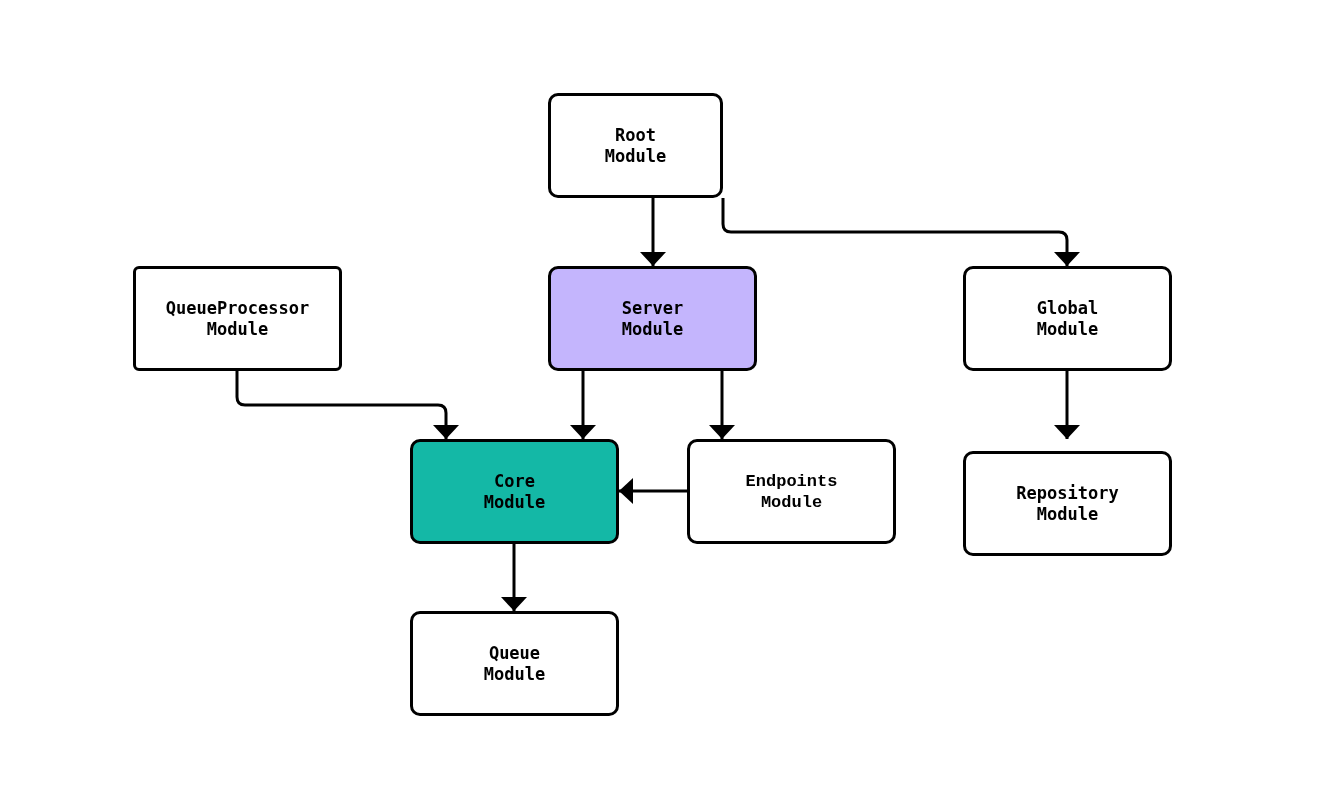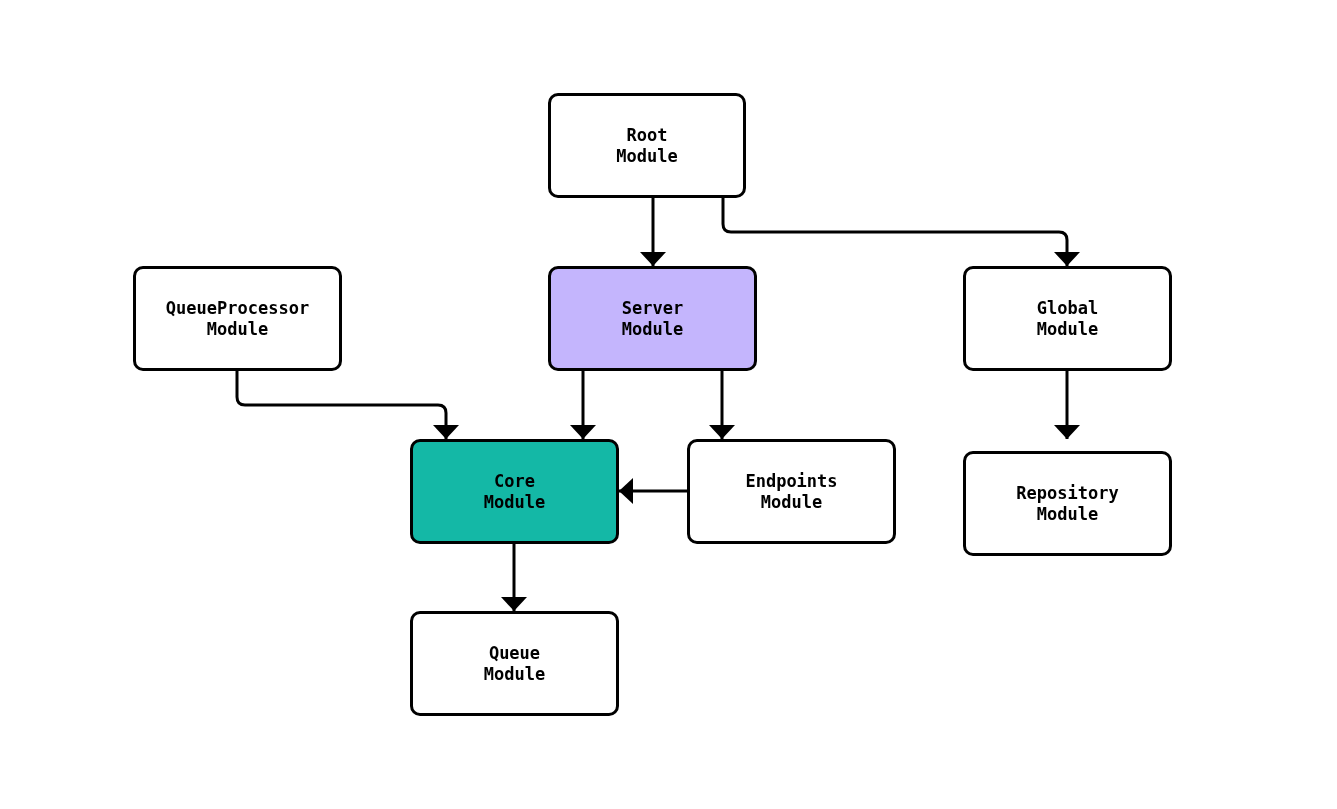--- a/index.html
+++ b/index.html
@@ -54,41 +54,41 @@
         <path d="M723,198 L723,224 Q723,232 731,232 L1059,232 Q1067,232 1067,240 L1067,266" fill="none" stroke="#000000" stroke-width="3" marker-end="url(#arrow)"></path>
         <path d="M237,371 L237,397 Q237,405 245,405 L438,405 Q446,405 446,413 L446,439" fill="none" stroke="#000000" stroke-width="3" marker-end="url(#arrow)"></path>
         <path d="M583,371 L583,439" fill="none" stroke="#000000" stroke-width="3" marker-end="url(#arrow)"></path>
         <path d="M722,371 L722,439" fill="none" stroke="#000000" stroke-width="3" marker-end="url(#arrow)"></path>
         <path d="M687,491 L619,491" fill="none" stroke="#000000" stroke-width="3" marker-end="url(#arrow)"></path>
         <path d="M1067,371 L1067,439" fill="none" stroke="#000000" stroke-width="3" marker-end="url(#arrow)"></path>
         <path d="M514,544 L514,611" fill="none" stroke="#000000" stroke-width="3" marker-end="url(#arrow)"></path>
       </g>
   </svg>
   <div id="nodes">
-      <div class="node" style="left: 548px; top: 93px; width: 198px; height: 105px; background: rgb(255, 255, 255); border-color: rgb(0, 0, 0); color: rgb(0, 0, 0);">
+      <div class="node" style="left: 548px; top: 93px; width: 175px; height: 105px; background: rgb(255, 255, 255); border-color: rgb(0, 0, 0); color: rgb(0, 0, 0);">
         <span class="node-label">Root
 Module</span>
       </div>
-      <div class="node" style="left: 133px; top: 266px; width: 209px; height: 105px; background: rgb(255, 255, 255); border-color: rgb(0, 0, 0); color: rgb(0, 0, 0);">
+      <div class="node" style="left: 133px; top: 266px; width: 209px; height: 105px; background: rgb(255, 255, 255); border-color: rgb(0, 0, 0); color: rgb(0, 0, 0); border-radius: 6px;">
         <span class="node-label">QueueProcessor
 Module</span>
       </div>
       <div class="node" style="left: 548px; top: 266px; width: 209px; height: 105px; background: #c4b5fd; border-color: rgb(0, 0, 0); color: rgb(0, 0, 0);">
         <span class="node-label">Server
 Module</span>
       </div>
       <div class="node" style="left: 963px; top: 266px; width: 209px; height: 105px; background: rgb(255, 255, 255); border-color: rgb(0, 0, 0); color: rgb(0, 0, 0);">
         <span class="node-label">Global
 Module</span>
       </div>
       <div class="node" style="left: 410px; top: 439px; width: 209px; height: 105px; background: #14b8a6; border-color: rgb(0, 0, 0); color: rgb(0, 0, 0);">
         <span class="node-label">Core
 Module</span>
       </div>
-      <div class="node" style="left: 687px; top: 439px; width: 209px; height: 105px; background: rgb(255, 255, 255); border-color: rgb(0, 0, 0); color: rgb(0, 0, 0);">
+      <div class="node" style="left: 687px; top: 439px; width: 209px; height: 105px; background: rgb(255, 255, 255); border-color: rgb(0, 0, 0); color: rgb(0, 0, 0); font-family: Liberation Mono, monospace;">
         <span class="node-label">Endpoints
 Module</span>
       </div>
       <div class="node" style="left: 963px; top: 439px; width: 209px; height: 105px; background: rgb(255, 255, 255); border-color: rgb(0, 0, 0); color: rgb(0, 0, 0); margin-top: 12px;">
         <span class="node-label">Repository
 Module</span>
       </div>
       <div class="node" style="left: 410px; top: 611px; width: 209px; height: 105px; background: rgb(255, 255, 255); border-color: rgb(0, 0, 0); color: rgb(0, 0, 0);">
         <span class="node-label">Queue
 Module</span>

